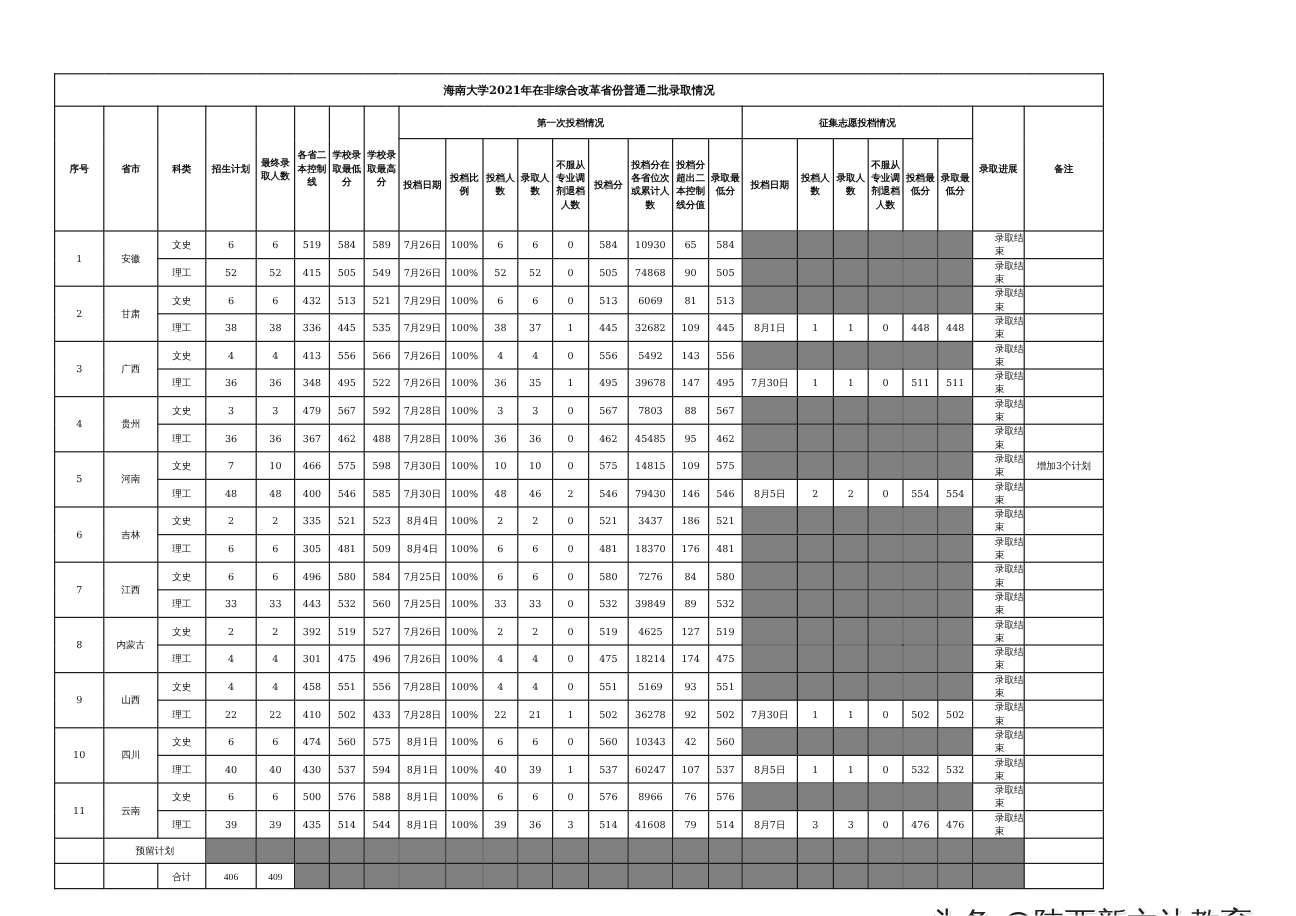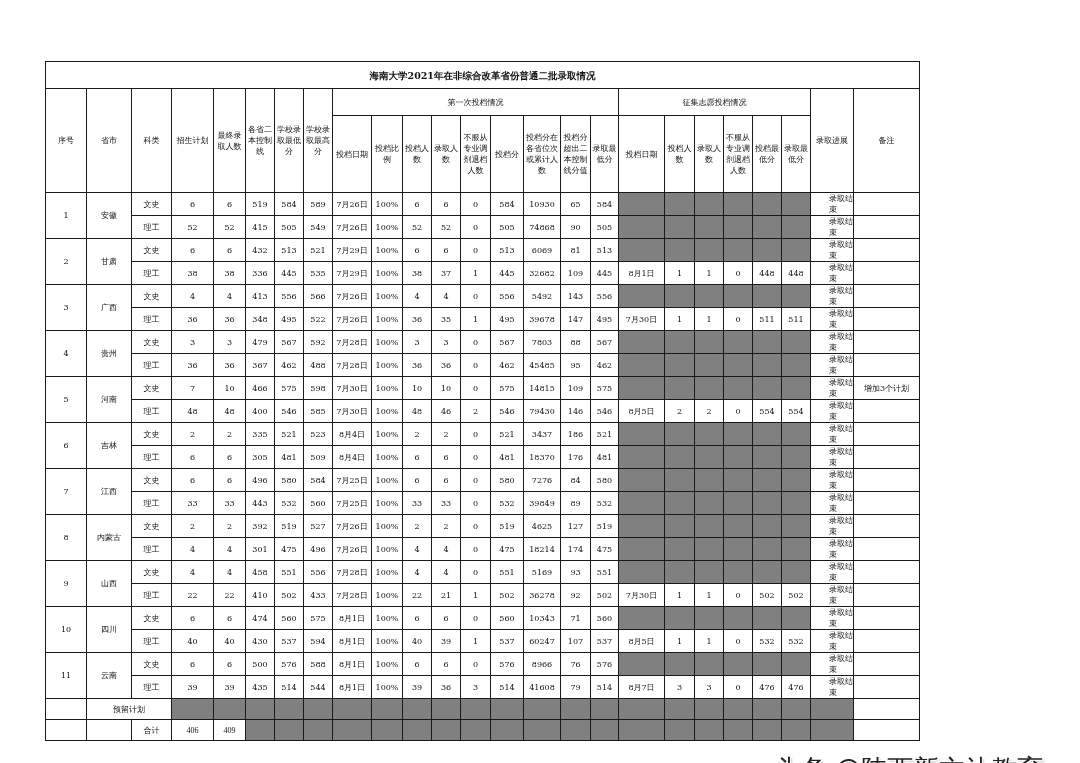--- a/index.html
+++ b/index.html
@@ -5,21 +5,21 @@
   html, body { margin:0; padding:0; background:#ffffff; }
   body { width:1080px; height:763px; position:relative; overflow:hidden;
          font-family:"DejaVu Serif", "Liberation Serif", serif; color:#111; }
   #sheet { position:absolute; left:45px; top:61px; border-collapse:collapse;
            table-layout:fixed; font-size:8px; }
   #sheet td { border:1px solid #1a1a1a; text-align:center; vertical-align:middle;
               padding:0; line-height:11px; overflow:hidden; }
   #sheet td.gray { background:#808080; }
   #sheet td.left { text-align:left; padding-left:18px; }
   .title-cell { font-size:9.5px; font-weight:bold; height:26px; }
-  .hdr td { font-weight:normal; }
+  .hdr td { font-weight:bold; }
   .grp { height:26px; }
   .sub { height:76px; }
   tr.data td { height:20px; }
   tr.bottom td { height:20px;font-family:Liberation Serif, serif; }
   #watermark { position:absolute; left:775px; top:708px; font-family:"DejaVu Sans","Liberation Sans",sans-serif;
                font-size:26px; color:#222; letter-spacing:0px;
                text-shadow: 1px 1px 0 #fff, -1px -1px 0 #fff, 2px 2px 2px rgba(0,0,0,0.25); margin-top: 44px; }
 </style>
 </head>
 <body>
@@ -564,21 +564,21 @@
         <td>474</td>
         <td>560</td>
         <td>575</td>
         <td>8月1日</td>
         <td>100%</td>
         <td>6</td>
         <td>6</td>
         <td>0</td>
         <td>560</td>
         <td>10343</td>
-        <td>71</td>
+        <td>42</td>
         <td>560</td>
         <td class="gray"></td>
         <td class="gray"></td>
         <td class="gray"></td>
         <td class="gray"></td>
         <td class="gray"></td>
         <td class="gray"></td>
         <td class="left">录取结束</td>
         <td></td>
       </tr>

